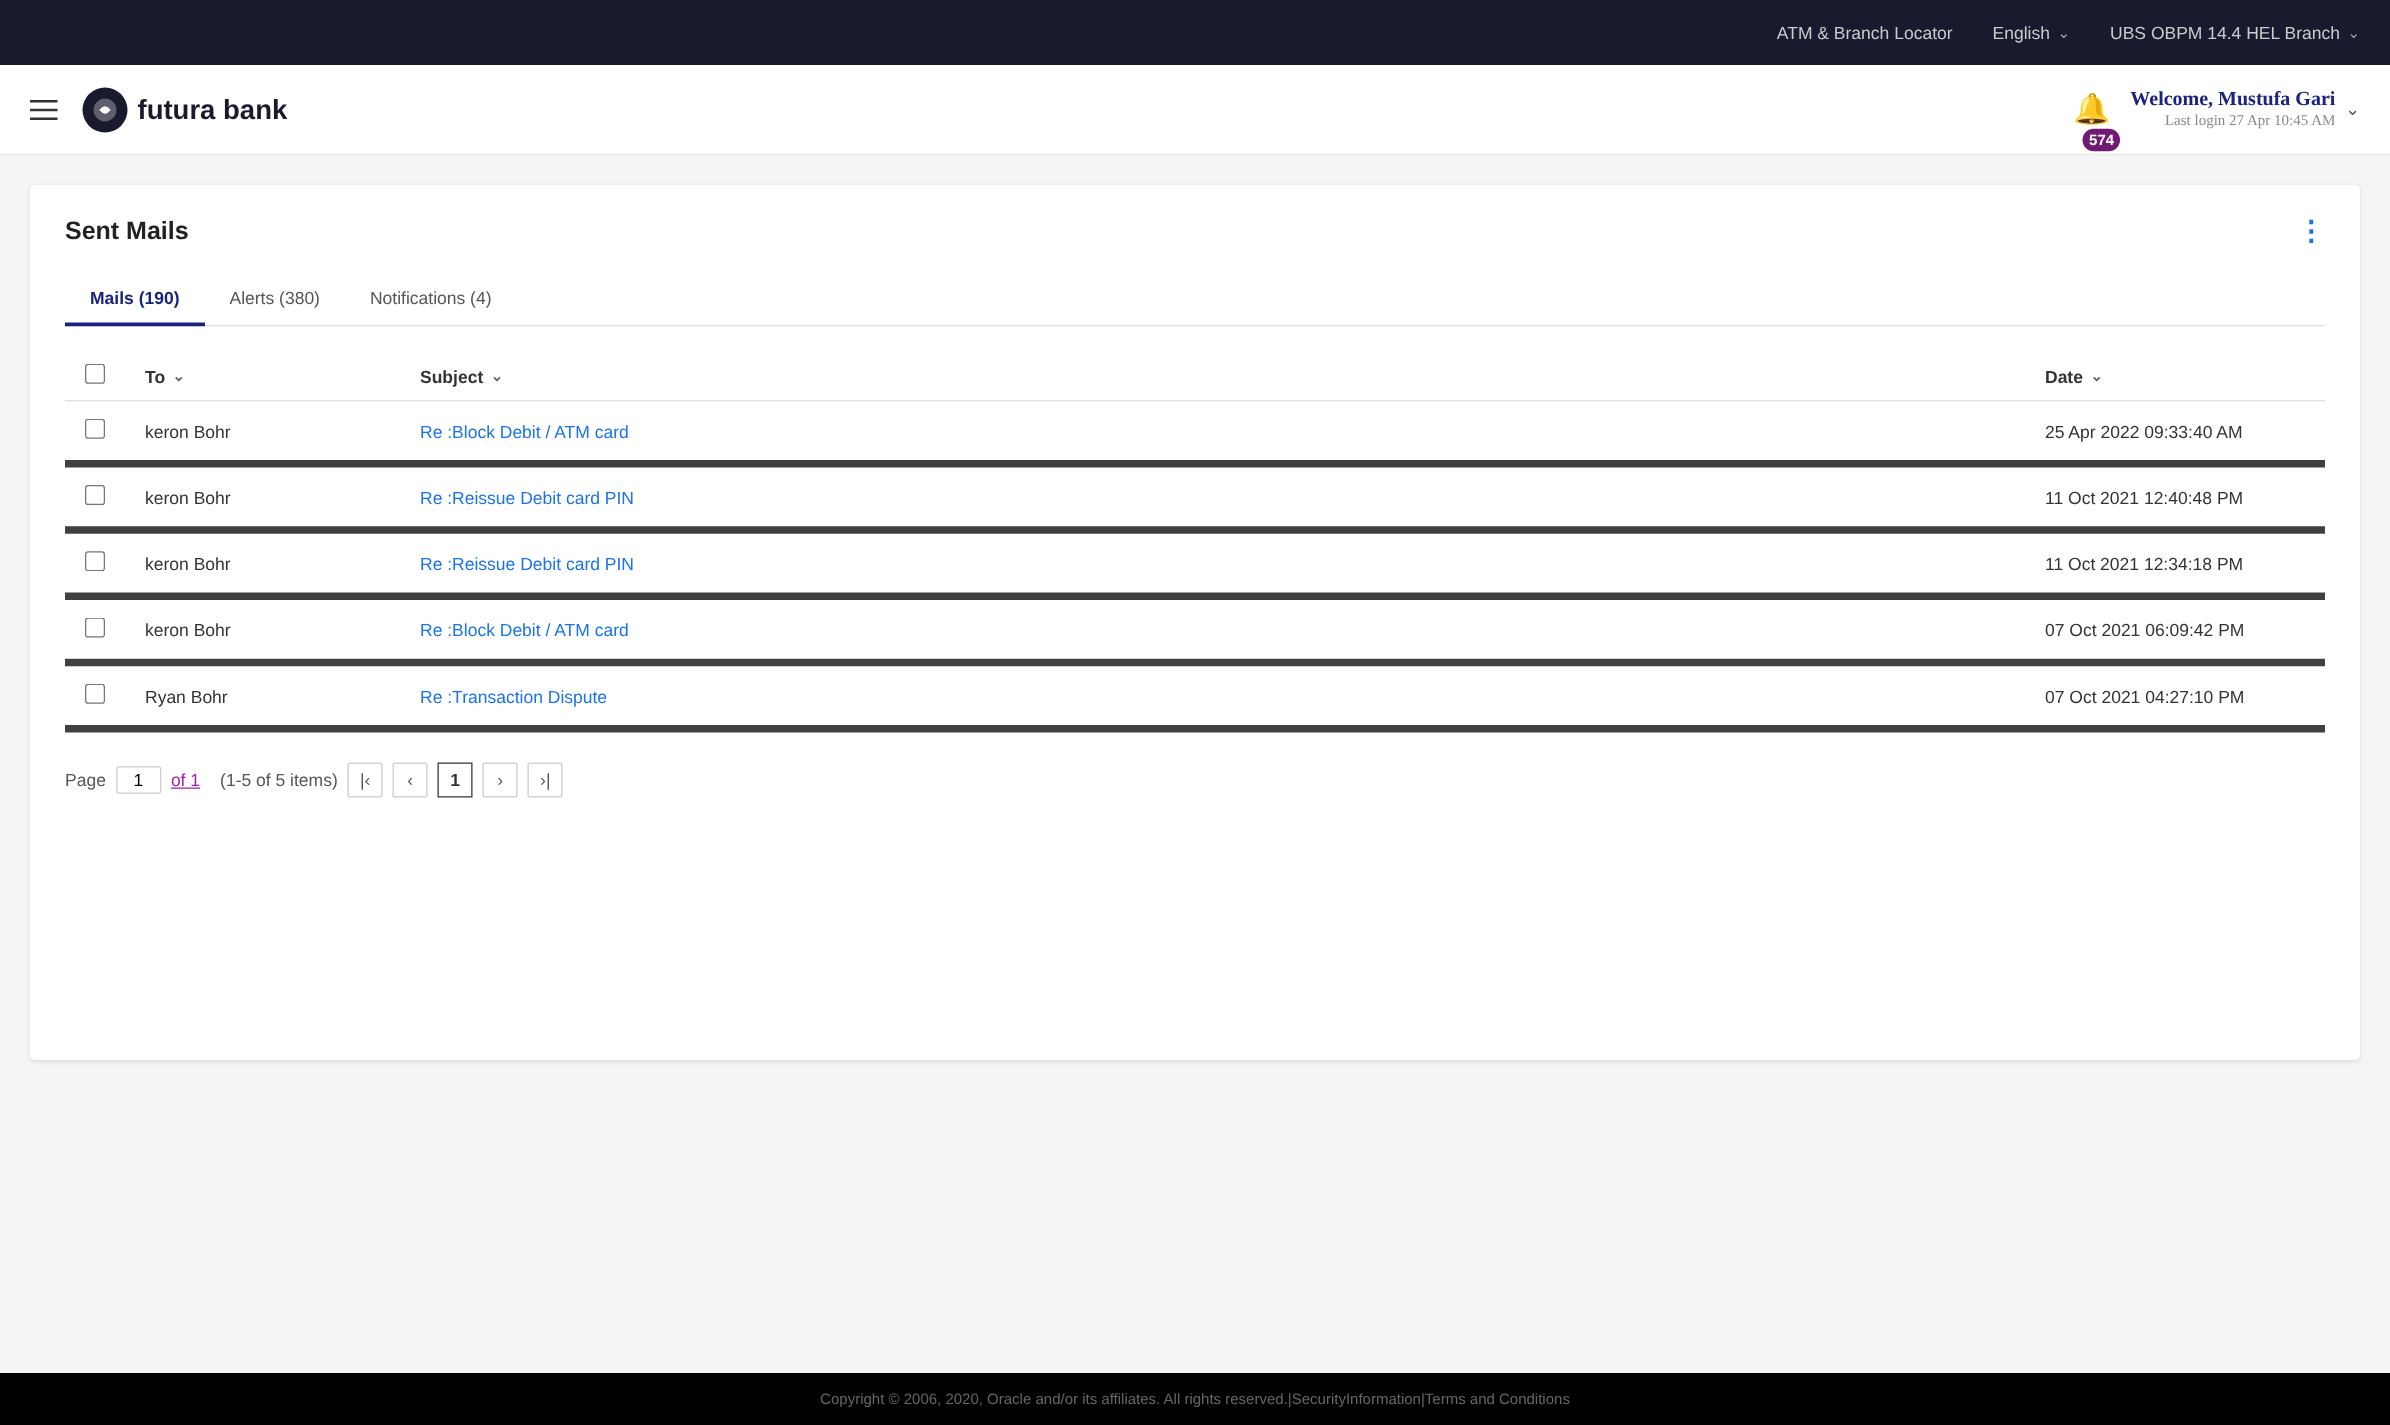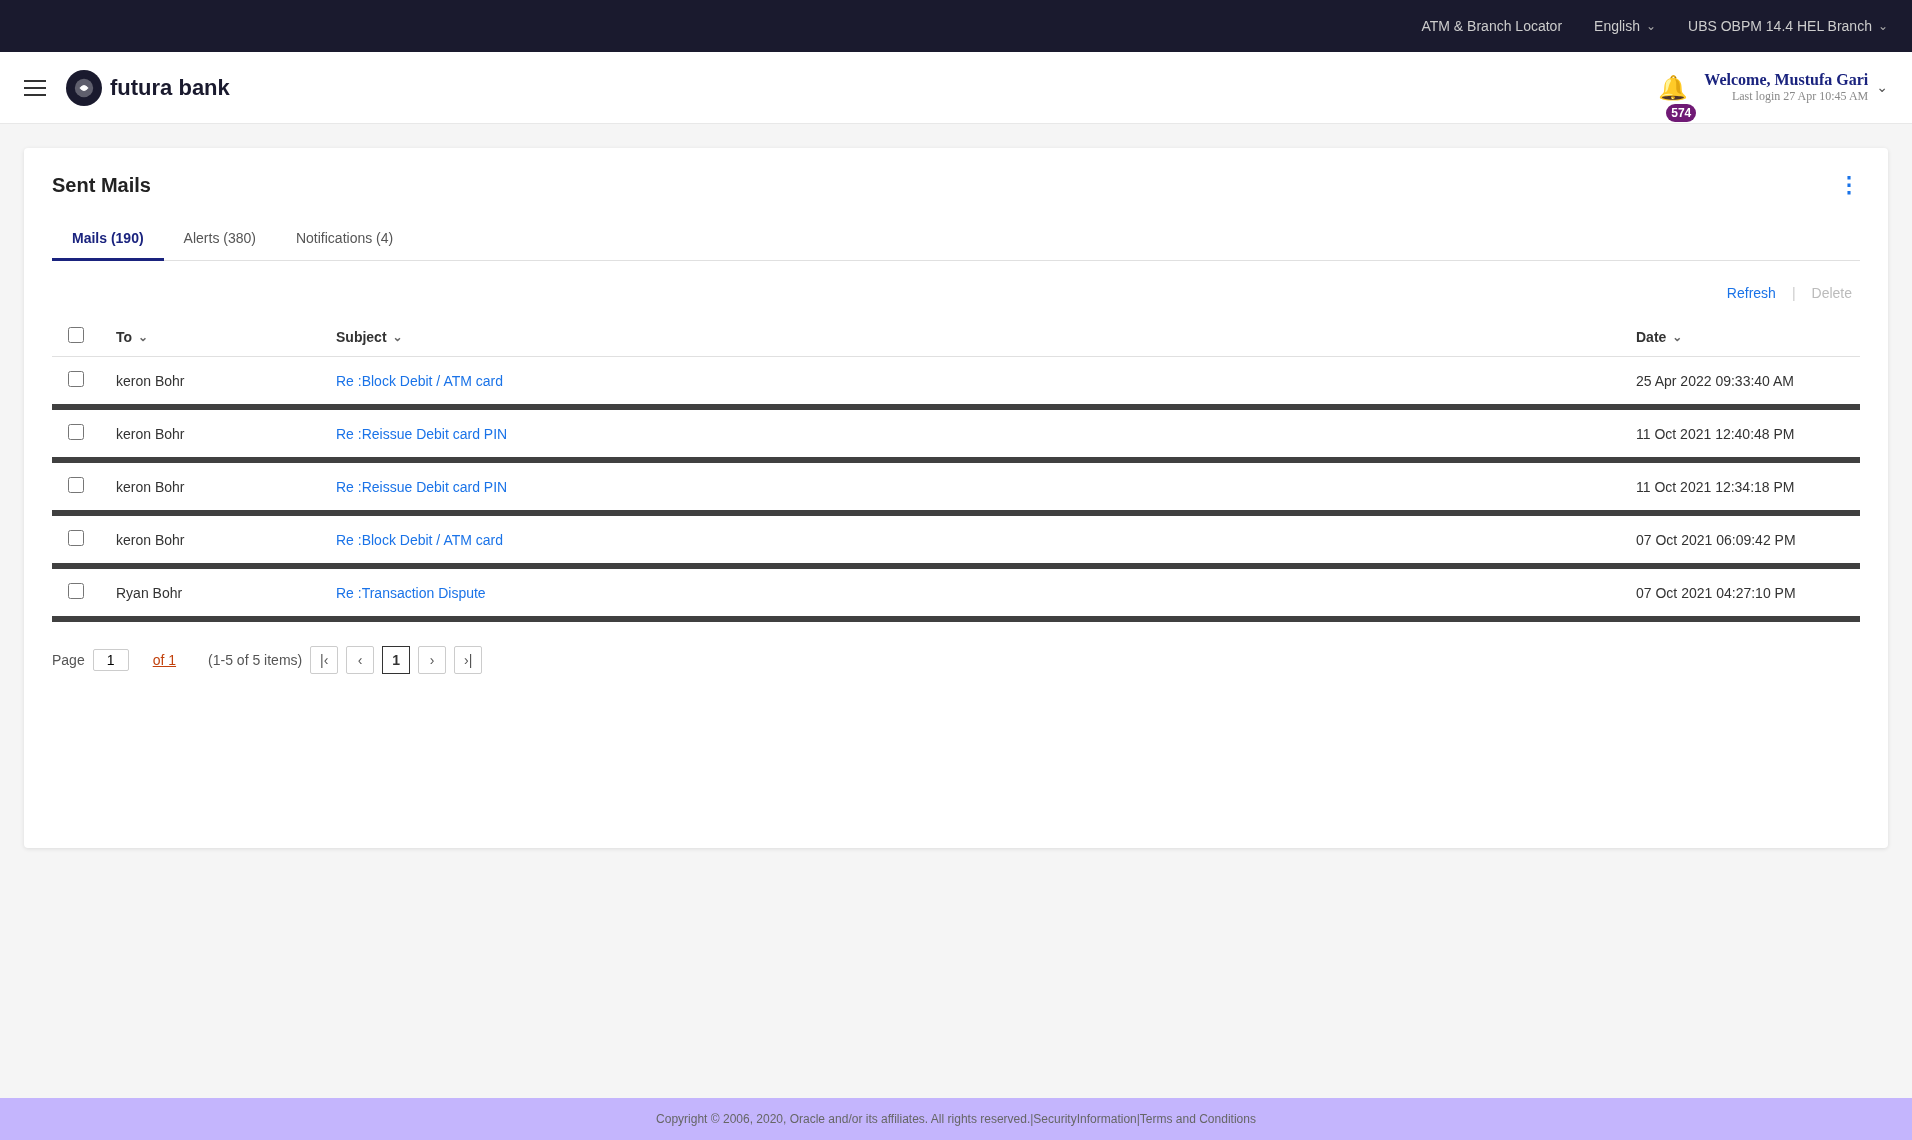--- a/index.html
+++ b/index.html
@@ -222,21 +222,21 @@
     }
     .page-label { color: #555; }
     .page-num-input {
       width: 36px;
       text-align: center;
       border: 1px solid #ccc;
       border-radius: 2px;
       padding: 2px 4px;
       font-size: 14px;
     }
-    .of-text { color: #c2410c; margin: 0 16px; text-decoration: underline; }
+    .of-text { color: #a21caf; margin: 0 0; text-decoration: underline; }
     .items-text { color: #555; margin-left: 8px; }
     .page-nav-btn {
       width: 28px;
       height: 28px;
       border: 1px solid #ccc;
       background: #fff;
       cursor: pointer;
       display: flex;
       align-items: center;
       justify-content: center;
@@ -252,21 +252,21 @@
       display: flex;
       align-items: center;
       justify-content: center;
       font-size: 14px;
       color: #333;
       font-weight: bold;
     }
 
     
     .footer {
-      background: #c4b5fd;
+      background: #000000;
       text-align: center;
       padding: 14px;
       font-size: 12px;
       color: #666;
       position: fixed;
       bottom: 0;
       left: 0;
       right: 0;
     }
 
@@ -331,25 +331,20 @@
       <span>Mails (190)</span>
     </div>
     <div class="tab">
       <span>Alerts (380)</span>
     </div>
     <div class="tab">
       <span>Notifications (4)</span>
     </div>
   </div>
 
-  <div class="toolbar">
-    <button class="toolbar-btn">Refresh</button>
-    <span class="toolbar-sep">|</span>
-    <button class="toolbar-btn" style="color:#bbb;">Delete</button>
-  </div>
 
   <table class="mail-table">
     <thead>
       <tr>
         <th class="checkbox-col">
           <input type="checkbox" style="">
         </th>
         <th class="to-col">
           <div class="col-header">
             <span>To</span>

